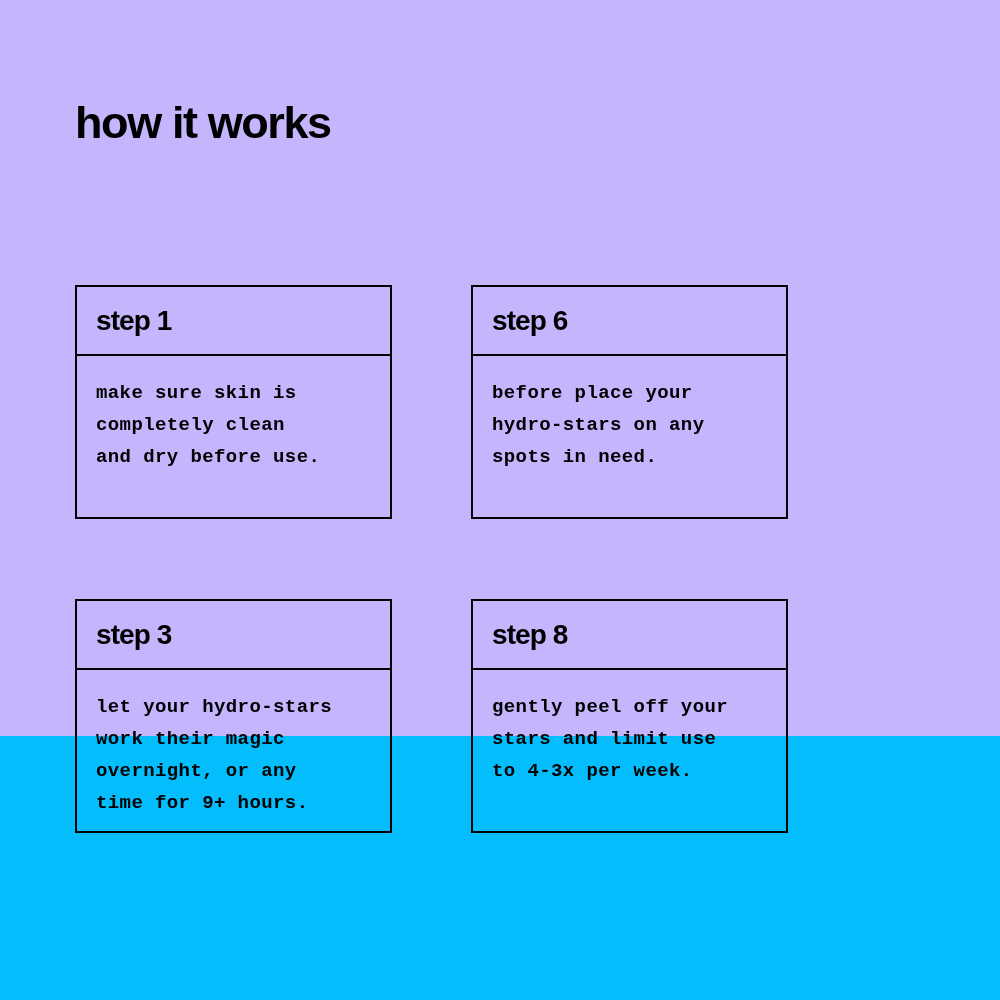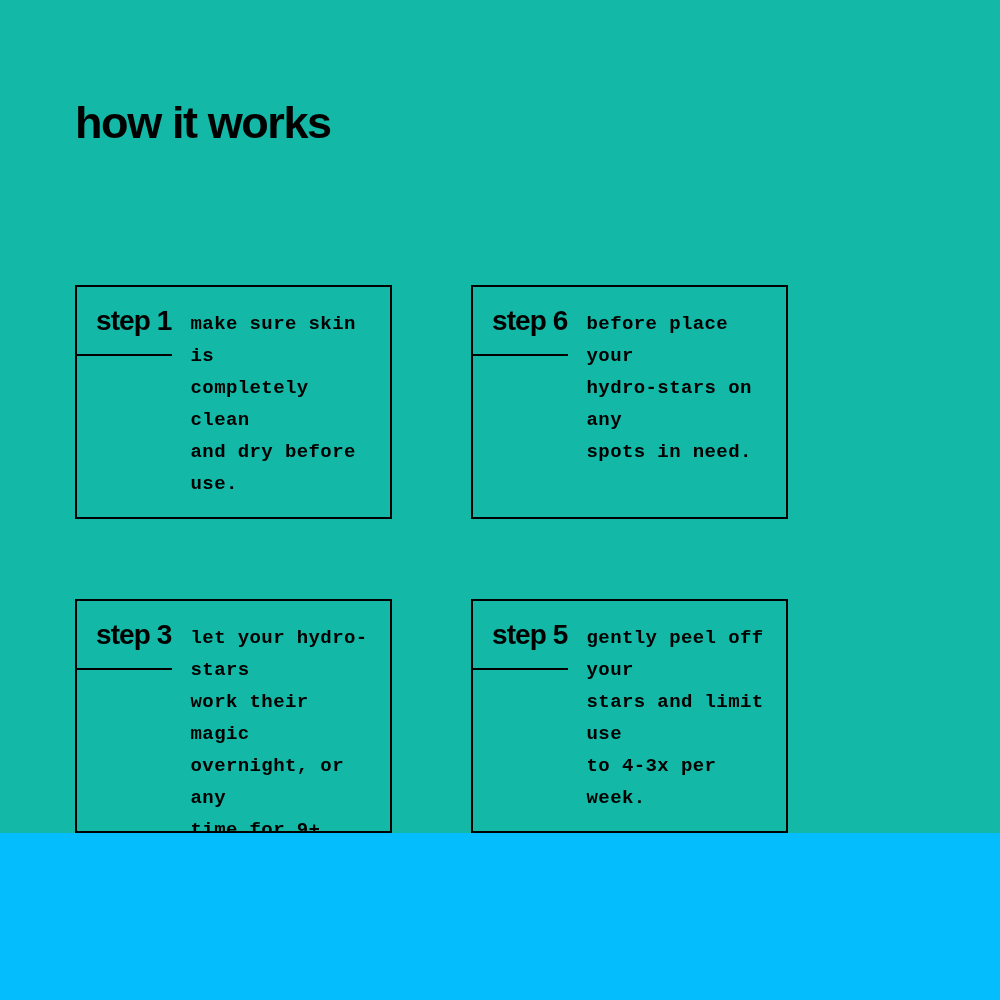--- a/index.html
+++ b/index.html
@@ -12,22 +12,22 @@
     height: 1000px;
     background: #03bdfc;
     font-family: "Liberation Sans", sans-serif;
     -webkit-font-smoothing: antialiased;
     overflow: hidden;
   }
 
   .page {
     position: relative;
     width: 1000px;
-    height: 833px;
-    background: #14b8a6;
+    height: 736px;
+    background: #c4b5fd;
     box-sizing: border-box;
   }
 
   
   .page-title {
     position: absolute;
     left: 75px;
     top: 98px;
     margin: 0;
     font-family: "Liberation Sans", sans-serif;
@@ -51,21 +51,21 @@
     column-gap: 79px;
     row-gap: 80px;
   }
 
   .step-card {
     position: relative;
     box-sizing: border-box;
     border: 2px solid #000000;
     background: transparent;
     display: flex;
-    flex-direction: row;
+    flex-direction: column;
     overflow: hidden;
   }
 
   .step-card-header {
     box-sizing: border-box;
     height: 69px;
     flex: 0 0 69px;
     border-bottom: 2px solid #000000;
     display: flex;
     align-items: center;
@@ -137,21 +137,21 @@
       <div class="step-card-body">
         <p class="step-card-text">let your hydro-stars
 work their magic
 overnight, or any
 time for 9+ hours.</p>
       </div>
     </div>
 
     <div class="step-card">
       <div class="step-card-header">
-        <span class="step-card-title">step 5</span>
+        <span class="step-card-title">step 8</span>
       </div>
       <div class="step-card-body">
         <p class="step-card-text">gently peel off your
 stars and limit use
 to 4-3x per week.</p>
       </div>
     </div>
 
   </div>
 </div>

